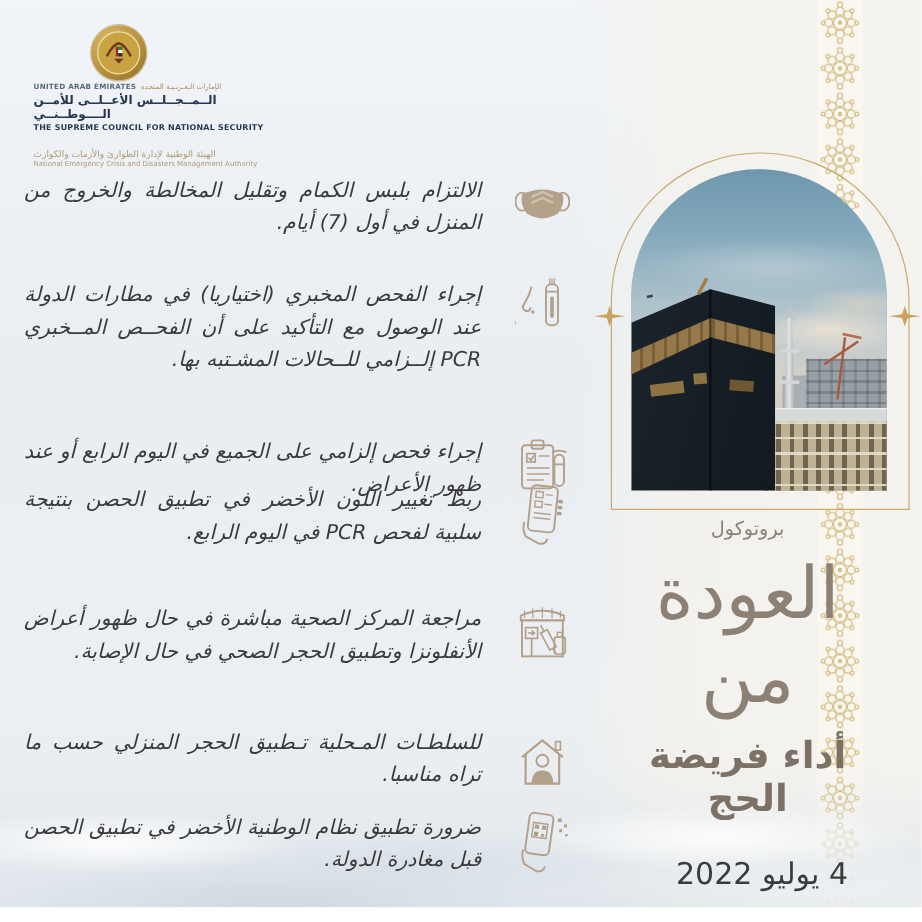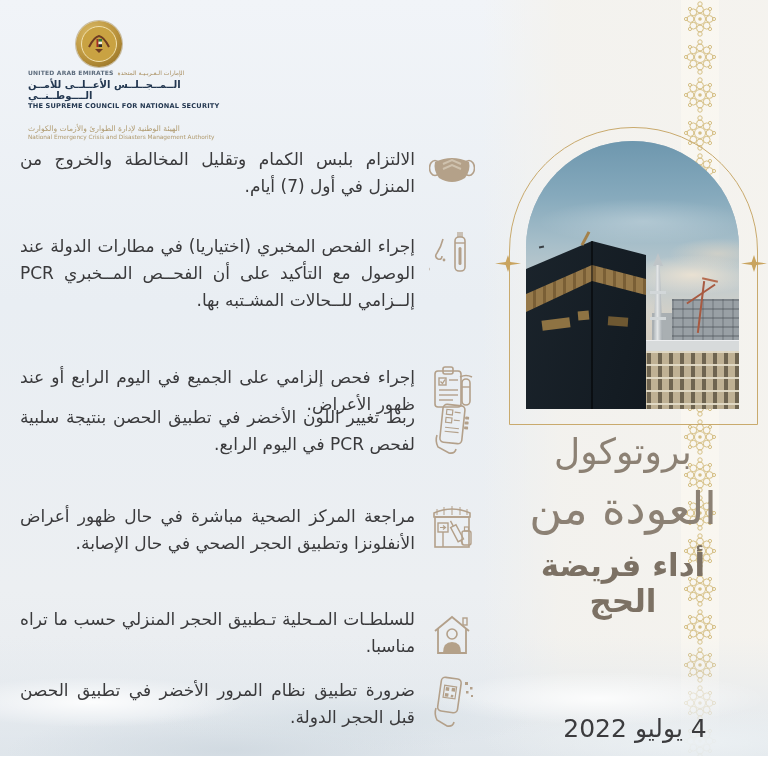--- a/index.html
+++ b/index.html
@@ -28,21 +28,21 @@
         display:flex;align-items:center;justify-content:center;}
   .org-block{position:absolute;left:28px;top:70px;width:200px;line-height:1.1;}
   .org-line1{display:flex;gap:4px;align-items:baseline;font-size:6px;letter-spacing:.2px;}
   .org-line1 .en{color:#5c6b7c;font-weight:bold;}
   .org-line1 .ar{color:#a98f60;}
   .org-council-ar{font-size:10px;font-weight:bold;color:#233750;margin-top:2px;}
   .org-council-en{font-size:6.6px;font-weight:bold;color:#233750;margin-top:2px;letter-spacing:.2px;}
   .org-auth-ar{font-size:7.6px;color:#b09a6e;margin-top:15px;}
   .org-auth-en{font-size:5.8px;color:#b09a6e;margin-top:1px;}
   
-  .proto-row{position:absolute;left:20px;width:456px;display:flex;gap:13px;direction:rtl;align-items:flex-start;}
+  .proto-row{position:absolute;left:20px;width:456px;display:flex;gap:27px;direction:rtl;align-items:flex-start;font-style:italic;}
   .proto-icon{flex:0 0 48px;height:48px;display:flex;align-items:center;justify-content:center;}
   .proto-text{flex:1;font-size:17px;color:#3a3a3c;line-height:1.6;text-align:justify;}
   
   .arch-outline{position:absolute;left:509px;top:127px;width:247px;height:296px;
         border:1px solid #c9aa6d;border-radius:124px 124px 0 0;}
   .star4{position:absolute;width:26px;height:17px;background:#c9a45f;
         clip-path:polygon(0 50%,41% 41%,50% 0,59% 41%,100% 50%,59% 59%,50% 100%,41% 59%);}
   .photo{position:absolute;left:526px;top:141px;width:213px;height:268px;border-radius:107px 107px 0 0;
         overflow:hidden;background:#9db4c2;}
   .ph{position:absolute;}
@@ -71,22 +71,22 @@
   .kaaba{inset:0;background:linear-gradient(105deg,#1c252d 0%,#141c23 55%,#0e141a 100%);
         clip-path:polygon(0 128px,66px 100px,120px 114px,120px 268px,0 268px);}
   .kaaba-band{inset:0;background:repeating-linear-gradient(90deg,#96794a 0 7px,#7a5f36 7px 10px);
         clip-path:polygon(0 153px,66px 124px,120px 138px,120px 154px,66px 140px,0 171px);}
   .kaaba-corner{left:65px;top:100px;width:2px;height:168px;background:rgba(0,0,0,.5);}
   .gold-rect{background:#8e7343;}
   .hook{left:58px;top:90px;width:3px;height:15px;background:#a4814a;transform:rotate(28deg);}
   .bird{left:13px;top:105px;width:5px;height:2px;background:#3a4046;transform:rotate(-12deg);}
   
   .title-block{position:absolute;left:503px;top:431px;width:240px;text-align:center;direction:rtl;z-index:6;color:#8c8174;}
-  .title-1{font-size:36px;}
-  .title-2{font-size:45px;margin-top:10px;}
+  .title-1{font-size:16px;}
+  .title-2{font-size:60px;margin-top:10px;}
   .title-3{font-size:31px;font-weight:bold;color:#7c7164;margin-top:12px;}
   .date{position:absolute;left:528px;top:714px;width:214px;text-align:center;direction:rtl;
         font-size:25px;color:#3b3b3d;z-index:6;}
   svg{display:block;}
 </style>
 </head>
 <body>
 
 <div class="page">
 
@@ -267,21 +267,21 @@
           <rect x="15.5" y="19.5" width="3.5" height="3.5" fill="#b3a08a"></rect>
           <rect x="21.5" y="20.5" width="2.5" height="2.5" fill="#b3a08a"></rect>
         </g>
         <rect x="36" y="8" width="3" height="3" fill="#b3a08a"></rect>
         <rect x="41" y="13" width="2.5" height="2.5" fill="#b3a08a"></rect>
         <rect x="37" y="17" width="2.5" height="2.5" fill="#b3a08a"></rect>
         <rect x="42" y="21" width="2" height="2" fill="#b3a08a"></rect>
         <path d="M7,34 Q5,40 8,46 L18,52 Q24,53 25,48" fill="none" stroke="#b3a08a" stroke-width="1.6"></path>
       </svg>
     </div>
-    <div class="proto-text">ضرورة تطبيق نظام المرور الأخضر في تطبيق الحصن قبل الحجر الدولة.</div>
+    <div class="proto-text">ضرورة تطبيق نظام الوطنية الأخضر في تطبيق الحصن قبل مغادرة الدولة.</div>
   </div>
 
   <div class="arch-outline"></div>
   <div class="star4" style="left:495px;top:255px;"></div>
   <div class="star4" style="left:741px;top:255px;"></div>
 
   <div class="photo">
     <div class="ph sky" style="inset:0;"></div>
     <div class="ph sky-clouds" style="inset:0;"></div>
     <div class="ph bldg2"></div>

